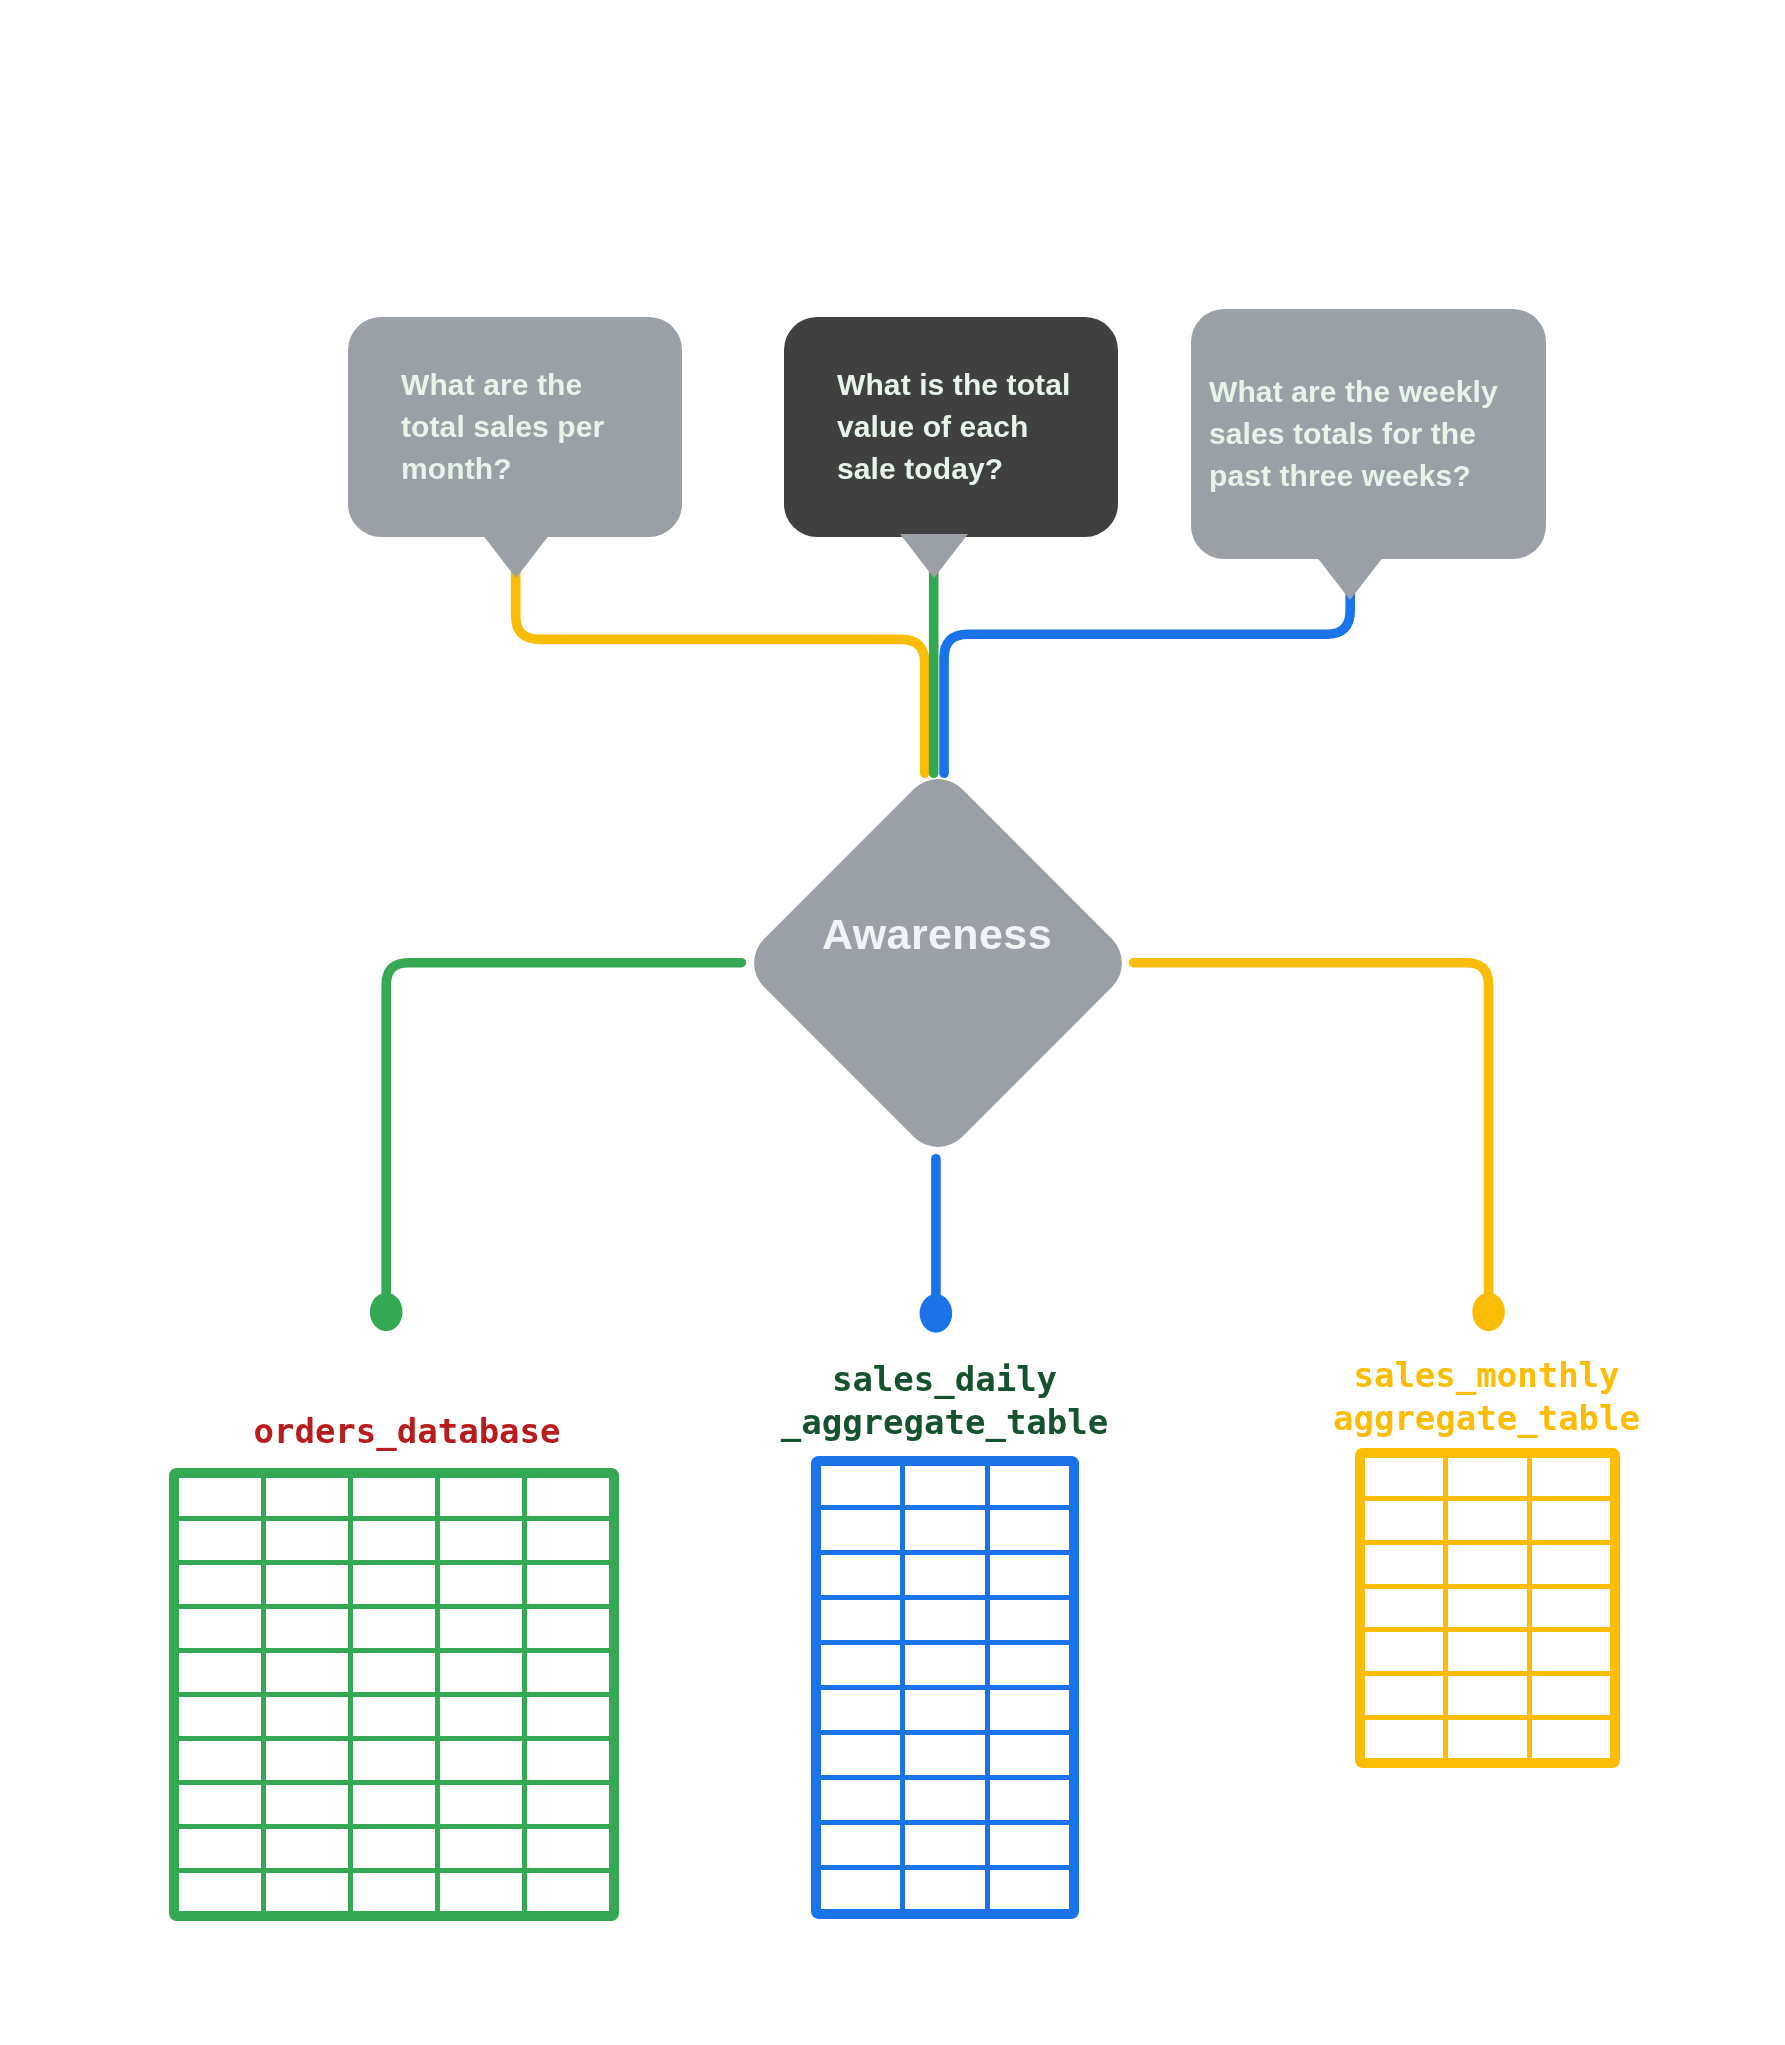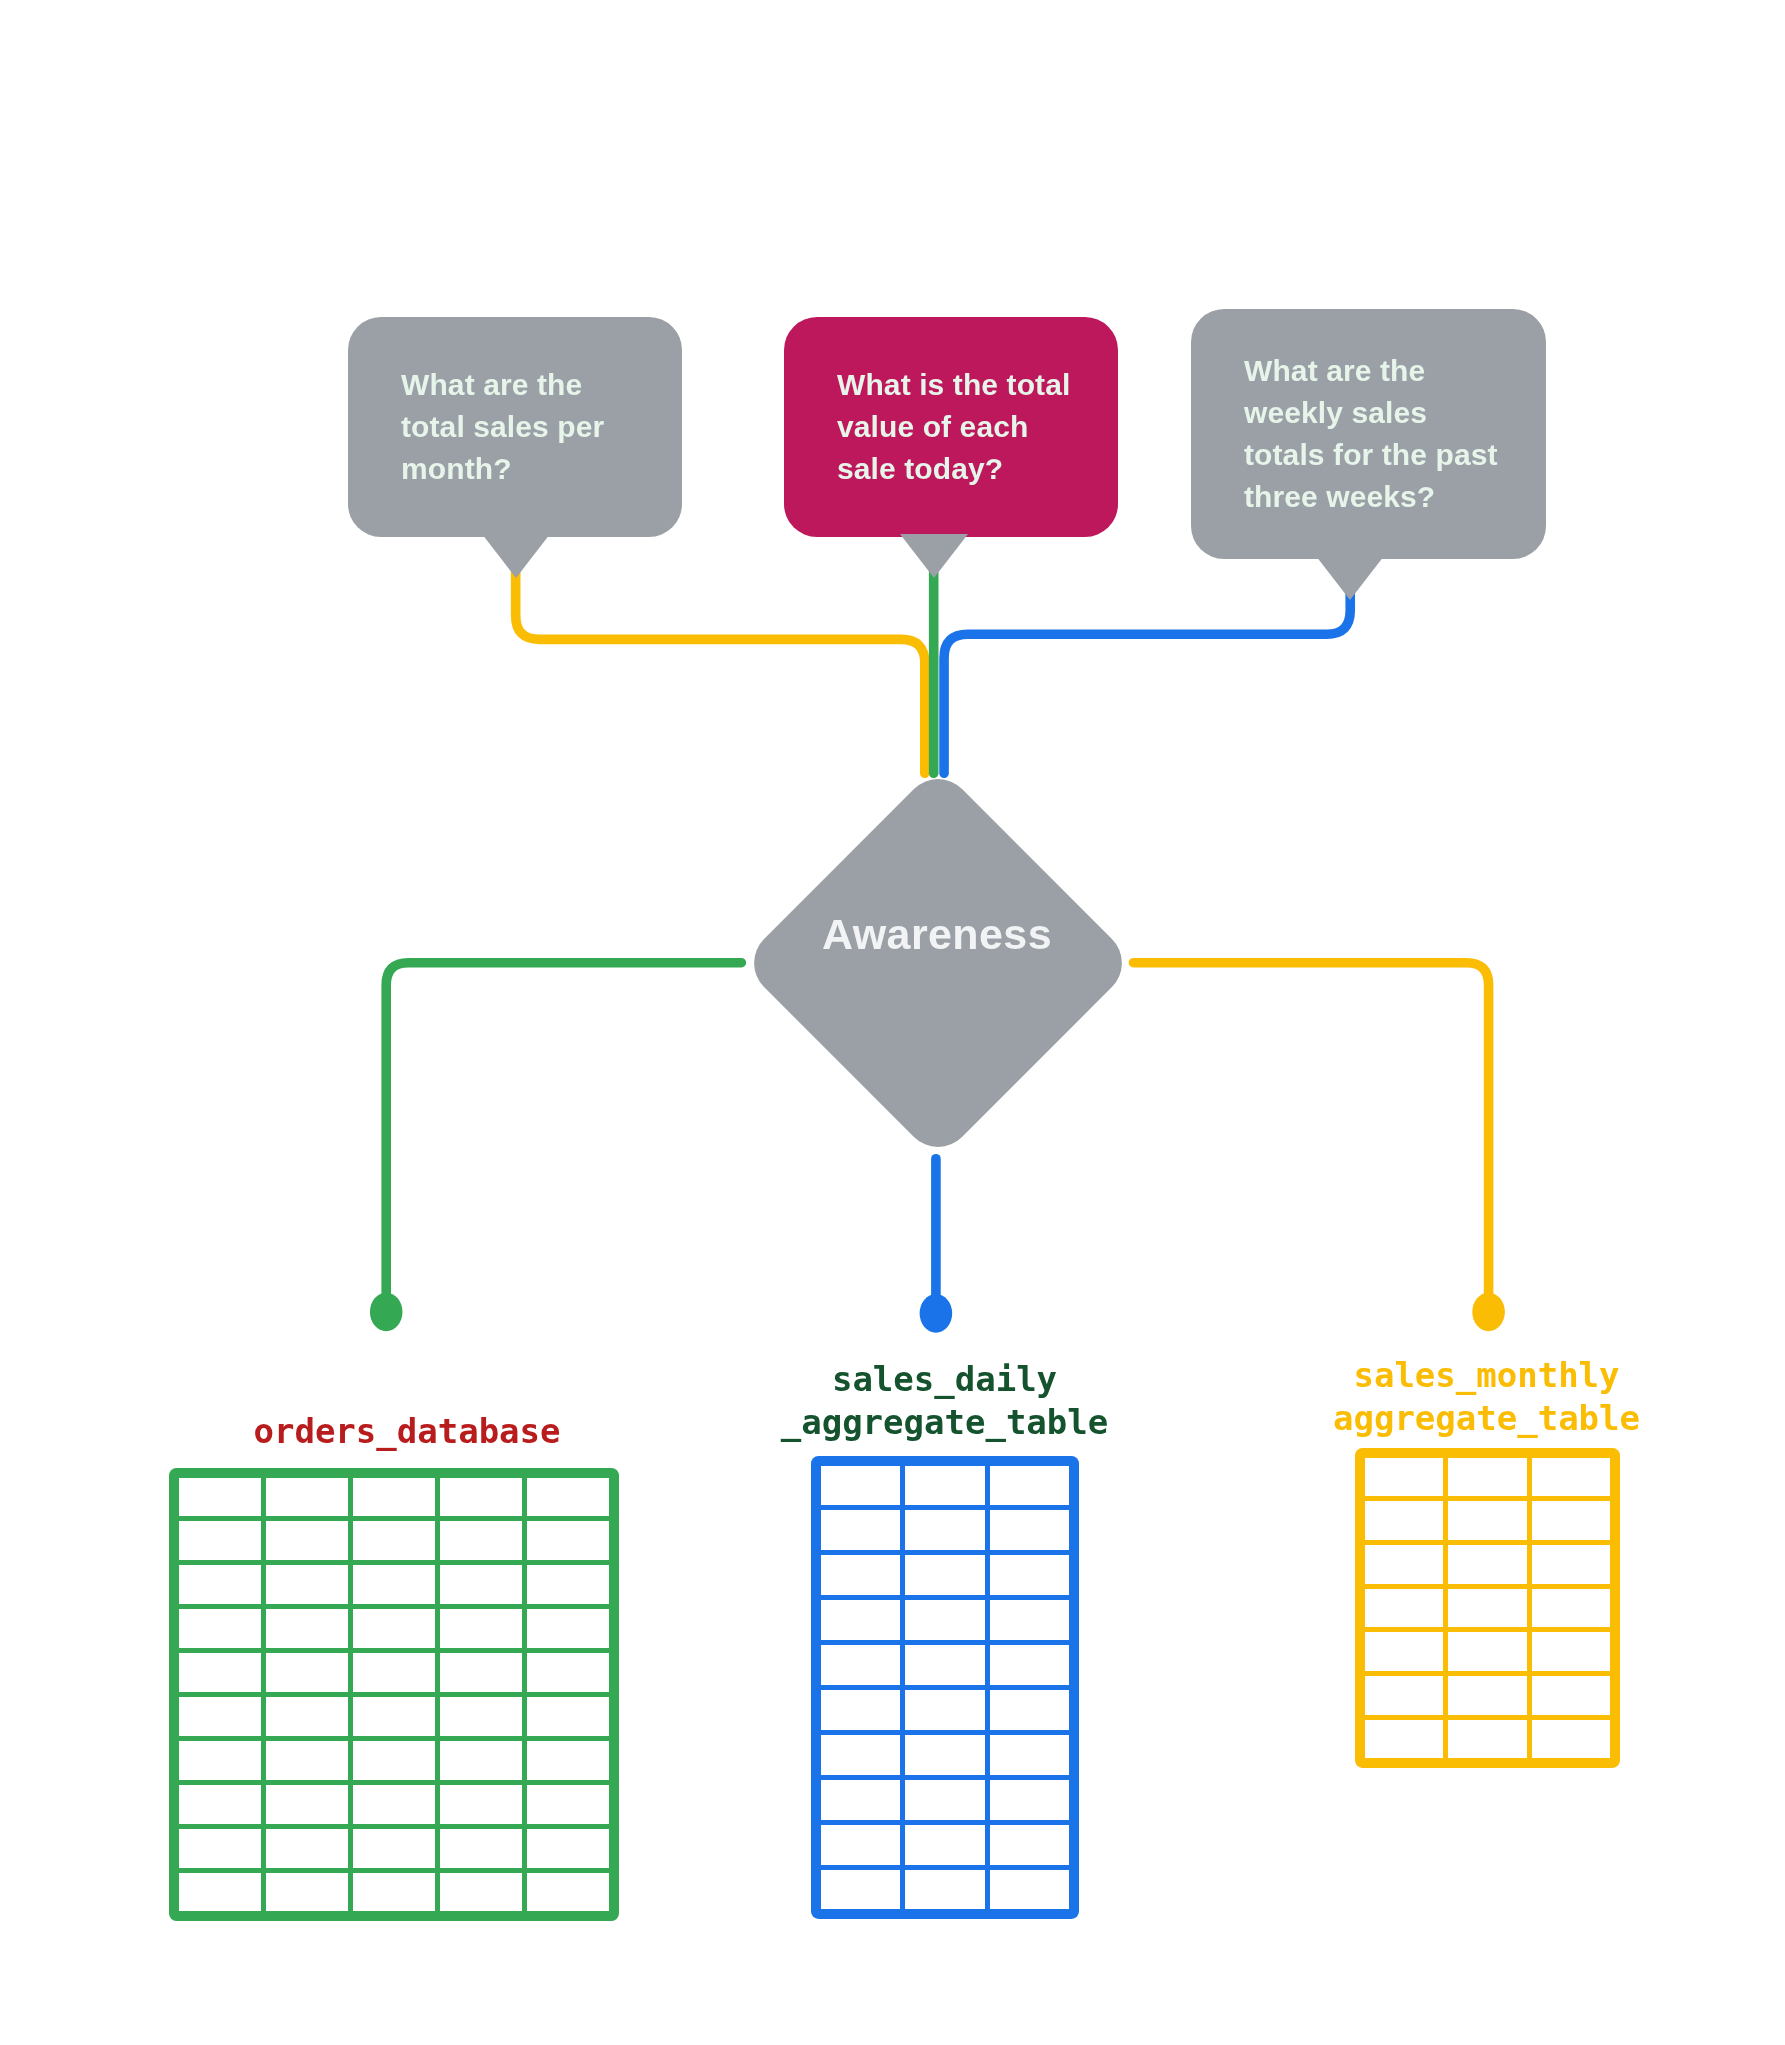--- a/index.html
+++ b/index.html
@@ -78,26 +78,26 @@
     <ellipse cx="522" cy="1773" rx="22" ry="26" fill="#34A853"></ellipse>
     <ellipse cx="1265" cy="1775" rx="22" ry="26" fill="#1A73E8"></ellipse>
     <ellipse cx="2012" cy="1773" rx="22" ry="26" fill="#FBBC04"></ellipse>
   </svg>
 
   <div class="bubble" style="left: 348px; top: 317px; width: 334px; height: 220px; padding: 0px 34px 0px 53px; background: rgb(154, 160, 166);">
     <p style="color: rgb(230, 244, 234);">What are the total sales per month?</p>
   </div>
   <div class="tail" style="left: 482px; top: 534px; border-top: 44px solid rgb(154, 160, 166);"></div>
 
-  <div class="bubble" style="left: 784px; top: 317px; width: 334px; height: 220px; padding: 0px 34px 0px 53px; background: #be185d;">
+  <div class="bubble" style="left: 784px; top: 317px; width: 334px; height: 220px; padding: 0px 34px 0px 53px; background: #404040;">
     <p style="color: rgb(230, 244, 234);">What is the total value of each sale today?</p>
   </div>
   <div class="tail" style="left: 900px; top: 534px; border-top: 44px solid rgb(154, 160, 166);"></div>
 
-  <div class="bubble" style="left: 1191px; top: 309px; width: 355px; height: 250px; padding: 0px 33px 0px 53px; background: rgb(154, 160, 166);">
+  <div class="bubble" style="left: 1191px; top: 309px; width: 355px; height: 250px; padding: 0px 33px 0px 18px; background: rgb(154, 160, 166);">
     <p style="color: rgb(230, 244, 234);">What are the weekly sales totals for the past three weeks?</p>
   </div>
   <div class="tail" style="left: 1316px; top: 556px; border-top: 44px solid rgb(154, 160, 166);"></div>
 
   <div class="diamond" style="left: 798px; top: 823px; background: rgb(154, 160, 166);"></div>
   <div class="diamond-label" style="left: 789px; top: 906px; color: rgb(241, 243, 244);">
     <div>Awareness</div>
   </div>
 
   <div class="table-label" style="left: 182px; top: 1410px; width: 450px; color: #b91c1c;">

